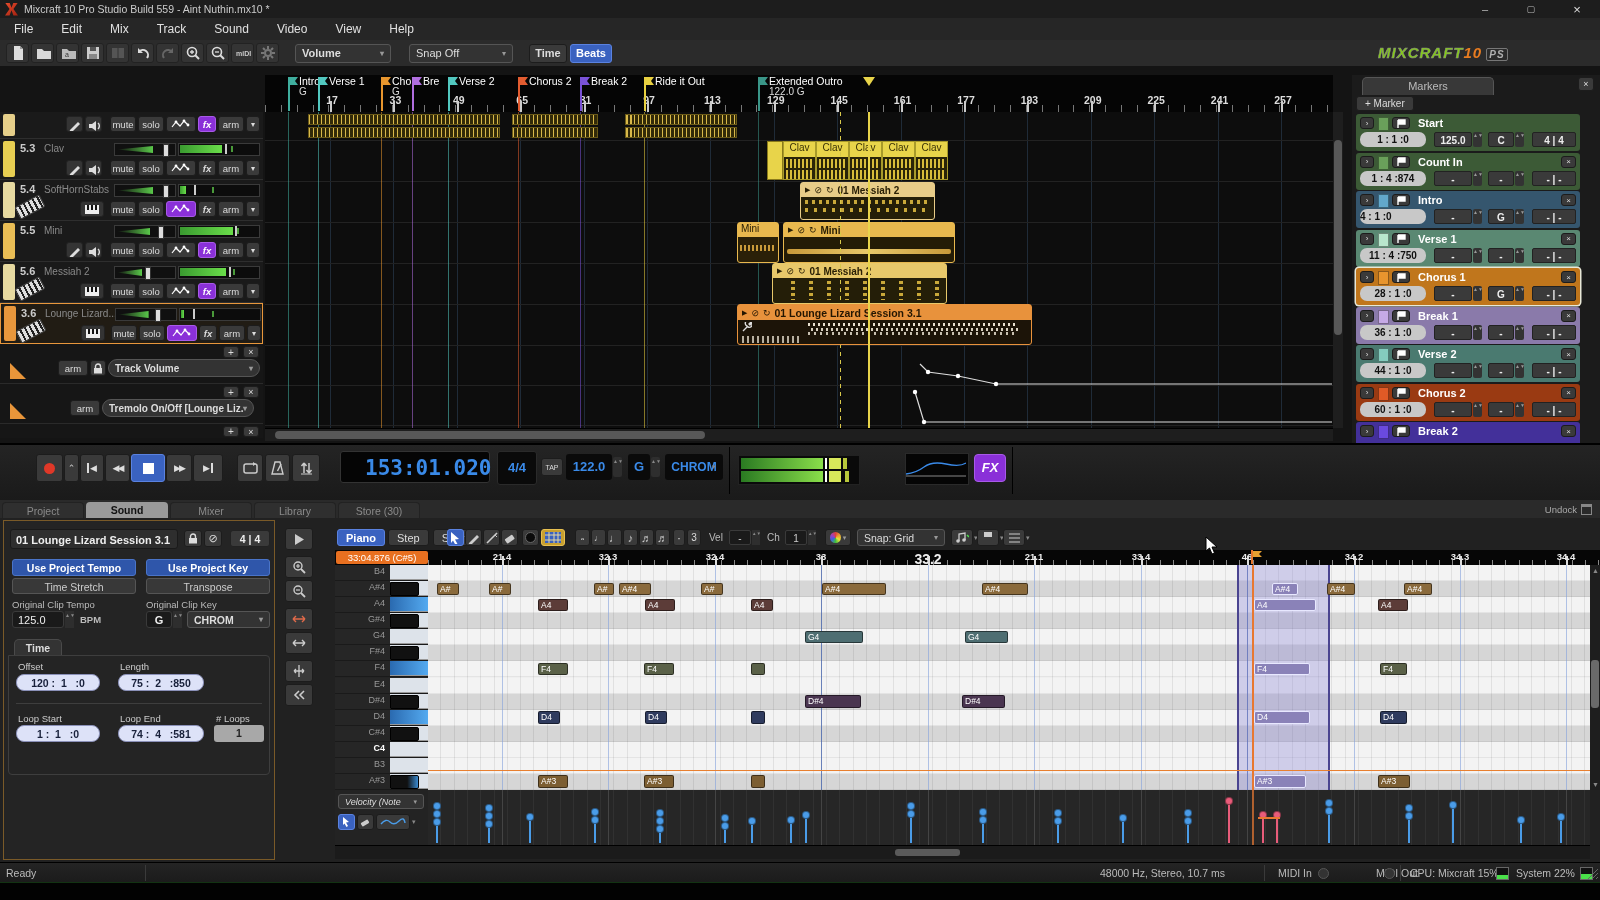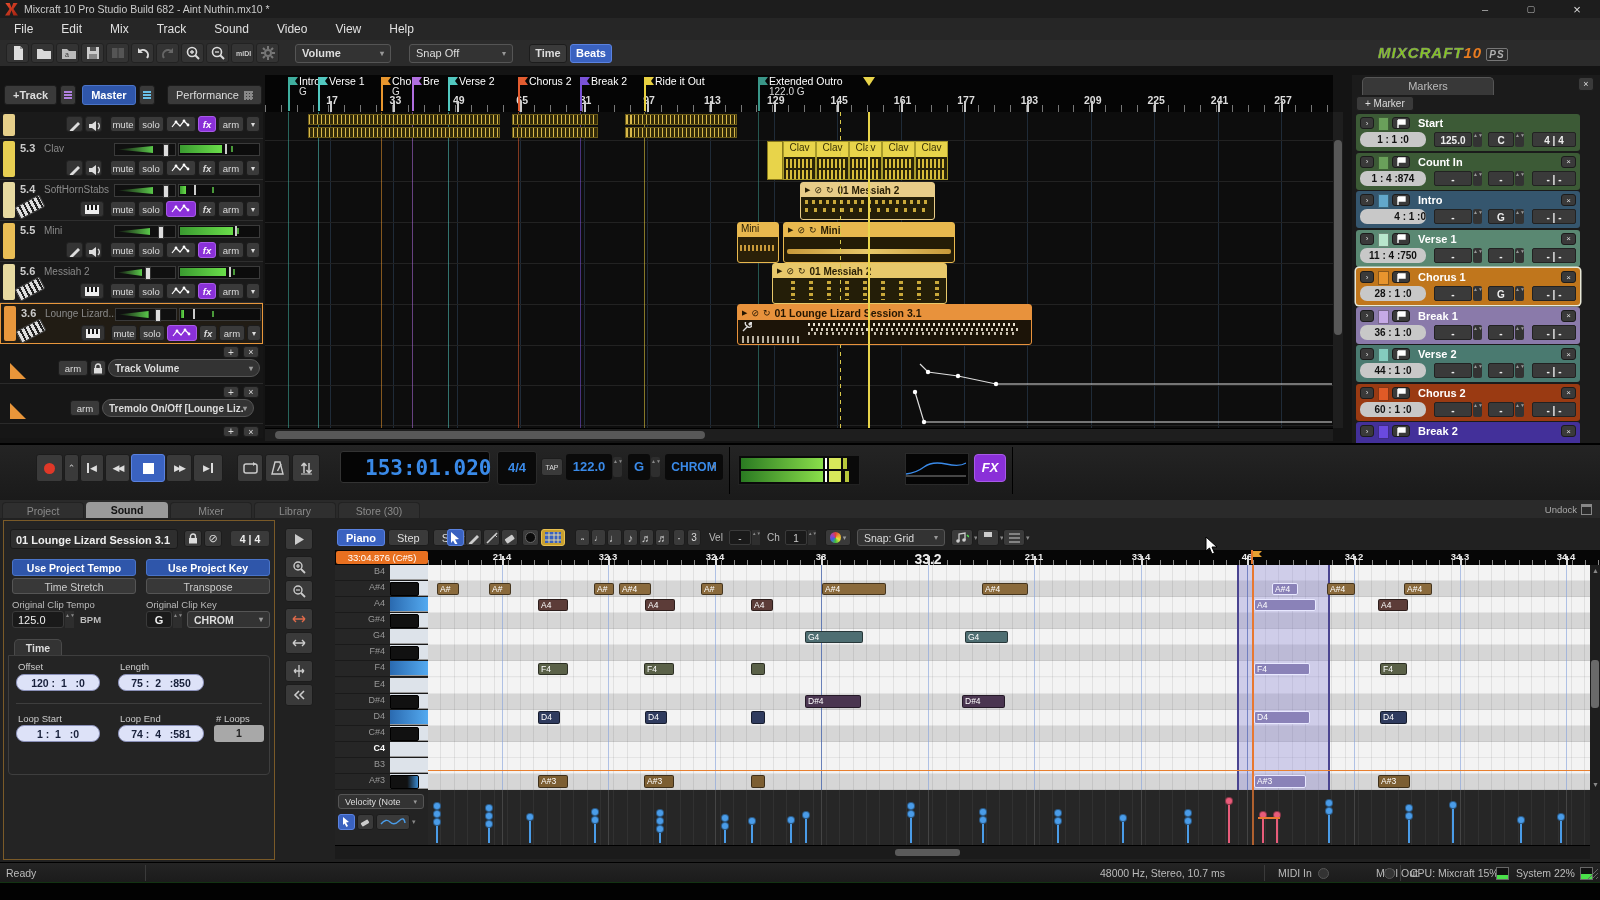--- a/index.html
+++ b/index.html
@@ -12,21 +12,21 @@
   svg{display:block;}
   .mono{font-family:"DejaVu Sans Mono",monospace;padding-left:24px;}
 </style>
 </head>
 <body>
 
 <div id="stage">
 
   <div class="abs flex" style="left:0;top:0;width:1600px;height:18px;background:#1d1d1d;border-bottom:1px solid #000;">
     <div style="width:13px;height:13px;margin:0 6px 0 5px;background:linear-gradient(135deg,#e84c2c,#a02010);clip-path:polygon(0 0,35% 0,50% 40%,65% 0,100% 0,65% 50%,100% 100%,65% 100%,50% 60%,35% 100%,0 100%,35% 50%);"></div>
-    <div style="font-size:10.5px;color:#ccc;">Mixcraft 10 Pro Studio Build 682 - Aint Nuthin.mx10 *</div>
+    <div style="font-size:10.5px;color:#ccc;">Mixcraft 10 Pro Studio Build 559 - Aint Nuthin.mx10 *</div>
     <div style="margin-left:auto;display:flex;height:100%;">
       <div class="flex" style="width:46px;justify-content:center;color:#bbb;">–</div>
       <div class="flex" style="width:46px;justify-content:center;color:#bbb;font-size:9px;">▢</div>
       <div class="flex" style="width:46px;justify-content:center;color:#ddd;font-size:13px;">×</div>
     </div>
   </div>
 
   <div class="abs flex" id="menubar" style="left:0;top:18px;width:1600px;height:22px;background:#262626;border-bottom:1px solid #111;">
       <div style="padding: 0px 14px; font-size: 12px; color: rgb(224, 224, 224);">File</div>
       <div style="padding: 0px 14px; font-size: 12px; color: rgb(224, 224, 224);">Edit</div>
@@ -119,38 +119,20 @@
       </div>
       <div class="btn" style="width: 38px; height: 19px; margin-left: 16px; font-size: 11px; font-weight: bold;">Time</div>
       <div class="btn" style="width: 42px; height: 19px; margin-left: 3px; font-size: 11px; font-weight: bold; background: rgb(58, 98, 192); border-color: rgb(90, 130, 224); color: rgb(255, 255, 255);">Beats</div>
     </div>
   <div class="abs" style="left:1378px;top:44px;width:200px;height:18px;font-style:italic;font-weight:bold;letter-spacing:1px;font-size:15px;white-space:nowrap;">
     <span style="color:#84cc16;-webkit-text-stroke:0.5px #888;">MIXCRAFT</span><span style="color:#e87c20;">10</span><span style="color:#e87c20;font-size:11px;"> </span><span style="color:#b0b0b0;border:1px solid #777;border-radius:2px;padding:0 2px;font-size:10px;">PS</span>
   </div>
 
   <div class="abs" style="left:0;top:66px;width:1600px;height:377px;background:#141414;"></div>
 
-  <div class="abs flex" style="left:4px;top:82px;width:258px;height:26px;">
-    <div class="btn" style="height:20px;padding:0 8px;font-weight:bold;">
-        <span>+Track</span>
-      </div>
-    <div class="btn" style="height:20px;width:16px;margin-left:3px;">
-        <div style="width:8px;height:9px;background:repeating-linear-gradient(180deg,#b080e0 0 2px,#333 2px 3px);"></div>
-      </div>
-    <div class="btn" style="height:20px;padding:0 8px;margin-left:6px;background:#2f56aa;border-color:#4a74c8;color:#fff;font-weight:bold;">
-        <span>Master</span>
-      </div>
-    <div class="btn" style="height:20px;width:16px;margin-left:3px;">
-        <div style="width:8px;height:9px;background:repeating-linear-gradient(180deg,#6ac0e8 0 2px,#333 2px 3px);"></div>
-      </div>
-    <div class="btn" style="height:20px;padding:0 8px;margin-left:auto;">
-        <span>Performance</span>
-        <span style="margin-left:5px;width:9px;height:9px;background:repeating-linear-gradient(90deg,#888 0 2px,transparent 2px 3px),repeating-linear-gradient(180deg,#888 0 2px,transparent 2px 3px);display:inline-block;"></span>
-      </div>
-  </div>
 
   <div id="tracks" class="abs" style="left:0;top:112px;width:265px;height:331px;overflow:hidden;">
       <div style="position: absolute; left: 0px; top: 0px; width: 263px; height: 27px; background: rgb(26, 26, 26); border-bottom: 1px solid rgb(46, 46, 46); box-sizing: border-box;">
         <div style="position: absolute; left: 3px; top: 2px; bottom: 2px; width: 12px; background: rgb(230, 207, 138); border-radius: 2px;"></div>
         <div class="tbtn" style="position: absolute; left: 66px; top: 4px; width: 17px; height: 16px;">
           <svg width="13" height="13" style="">
             <path d="M2 12l8-8 2 2-8 8-3 1z" fill="#ddd"></path>
           </svg>
         </div>
         <div class="tbtn" style="position: absolute; left: 85px; top: 4px; width: 17px; height: 16px;">
@@ -669,21 +651,21 @@
       <div style="position: absolute; left: 4px; top: 116px; width: 224px; height: 37px; background: rgb(53, 86, 110); border-radius: 3px; overflow: hidden;">
         <div class="btn" style="position: absolute; left: 4px; top: 3px; width: 14px; height: 12px; font-size: 8px;">›</div>
         <div style="position: absolute; left: 22px; top: 3px; width: 9px; height: 12px; background: rgb(98, 168, 204); border: 1px solid rgba(0, 0, 0, 0.4);"></div>
         <div class="btn" style="position: absolute; left: 36px; top: 3px; width: 18px; height: 12px;">
           <svg width="9" height="9" style="">
             <path d="M1 1v8M1 1h7v4H1" stroke="#fff" stroke-width="1.4" fill="#fff"></path>
           </svg>
         </div>
         <div style="position: absolute; left: 62px; top: 3px; font-size: 11px; font-weight: bold; color: rgb(255, 255, 255);">Intro</div>
         <div class="btn" style="position: absolute; right: 4px; top: 3px; width: 15px; height: 12px; font-size: 8px;">×</div>
-        <div style="position: absolute; left: 4px; top: 18px; width: 66px; height: 15px; background: rgb(200, 200, 200); border-radius: 7px; color: rgb(17, 17, 17); font-size: 10px; font-weight: bold; text-align: right; line-height: 15px;">4 : 1 :0</div>
+        <div style="position: absolute; left: 4px; top: 18px; width: 66px; height: 15px; background: rgb(200, 200, 200); border-radius: 7px; color: rgb(17, 17, 17); font-size: 10px; font-weight: bold; text-align: left; line-height: 15px;">4 : 1 :0</div>
         <div style="position: absolute; left: 78px; top: 18px; width: 38px; height: 15px; background: rgb(58, 58, 58); border: 1px solid rgb(34, 34, 34); border-radius: 2px; color: rgb(238, 238, 238); font-size: 10px; font-weight: bold; text-align: center; line-height: 15px; box-sizing: border-box;">-</div>
         <div style="position: absolute; left: 117px; top: 18px; width: 9px; height: 15px; background: rgb(51, 51, 51); border-radius: 2px; font-size: 5px; color: rgb(153, 153, 153); text-align: center; line-height: 6px;">▲▼</div>
         <div style="position: absolute; left: 132px; top: 18px; width: 26px; height: 15px; background: rgb(58, 58, 58); border: 1px solid rgb(34, 34, 34); border-radius: 2px; color: rgb(238, 238, 238); font-size: 10px; font-weight: bold; text-align: center; line-height: 15px; box-sizing: border-box;">G</div>
         <div style="position: absolute; left: 159px; top: 18px; width: 9px; height: 15px; background: rgb(51, 51, 51); border-radius: 2px; font-size: 5px; color: rgb(153, 153, 153); text-align: center; line-height: 6px;">▲▼</div>
         <div style="position: absolute; left: 176px; top: 18px; width: 44px; height: 15px; background: rgb(58, 58, 58); border: 1px solid rgb(34, 34, 34); border-radius: 2px; color: rgb(238, 238, 238); font-size: 10px; font-weight: bold; text-align: center; line-height: 15px; box-sizing: border-box;">- | -</div>
       </div>
       <div style="position: absolute; left: 4px; top: 154.5px; width: 224px; height: 37px; background: rgb(90, 136, 114); border-radius: 3px; overflow: hidden;">
         <div class="btn" style="position: absolute; left: 4px; top: 3px; width: 14px; height: 12px; font-size: 8px;">›</div>
         <div style="position: absolute; left: 22px; top: 3px; width: 9px; height: 12px; background: rgb(184, 230, 204); border: 1px solid rgba(0, 0, 0, 0.4);"></div>
         <div class="btn" style="position: absolute; left: 36px; top: 3px; width: 18px; height: 12px;">
@@ -1191,21 +1173,21 @@
       <div style="position: absolute; left: 826px; top: 146.143px; width: 56px; height: 12.5714px; background: rgb(138, 130, 184); border: 1px solid rgb(232, 232, 255); border-radius: 2px; box-sizing: border-box; color: rgb(255, 255, 255); font-size: 8.5px; line-height: 11.0714px; padding-left: 2px; overflow: hidden; white-space: nowrap; z-index: 5;">D4</div>
       <div style="position: absolute; left: 952px; top: 146.143px; width: 27px; height: 12.5714px; background: rgb(47, 59, 94); border: 1px solid rgba(0, 0, 0, 0.5); border-radius: 2px; box-sizing: border-box; color: rgb(255, 255, 255); font-size: 8.5px; line-height: 11.0714px; padding-left: 2px; overflow: hidden; white-space: nowrap; z-index: 5;">D4</div>
       <div style="position: absolute; left: 110px; top: 210.429px; width: 30px; height: 12.5714px; background: rgb(124, 94, 50); border: 1px solid rgba(0, 0, 0, 0.5); border-radius: 2px; box-sizing: border-box; color: rgb(255, 255, 255); font-size: 8.5px; line-height: 11.0714px; padding-left: 2px; overflow: hidden; white-space: nowrap; z-index: 5;">A#3</div>
       <div style="position: absolute; left: 216px; top: 210.429px; width: 30px; height: 12.5714px; background: rgb(124, 94, 50); border: 1px solid rgba(0, 0, 0, 0.5); border-radius: 2px; box-sizing: border-box; color: rgb(255, 255, 255); font-size: 8.5px; line-height: 11.0714px; padding-left: 2px; overflow: hidden; white-space: nowrap; z-index: 5;">A#3</div>
       <div style="position: absolute; left: 323px; top: 210.429px; width: 14px; height: 12.5714px; background: rgb(124, 94, 50); border: 1px solid rgba(0, 0, 0, 0.5); border-radius: 2px; box-sizing: border-box; color: rgb(255, 255, 255); font-size: 8.5px; line-height: 11.0714px; padding-left: 2px; overflow: hidden; white-space: nowrap; z-index: 5;"></div>
       <div style="position: absolute; left: 826px; top: 210.429px; width: 52px; height: 12.5714px; background: rgb(138, 130, 184); border: 1px solid rgb(232, 232, 255); border-radius: 2px; box-sizing: border-box; color: rgb(255, 255, 255); font-size: 8.5px; line-height: 11.0714px; padding-left: 2px; overflow: hidden; white-space: nowrap; z-index: 5;">A#3</div>
       <div style="position: absolute; left: 950px; top: 210.429px; width: 32px; height: 12.5714px; background: rgb(124, 94, 50); border: 1px solid rgba(0, 0, 0, 0.5); border-radius: 2px; box-sizing: border-box; color: rgb(255, 255, 255); font-size: 8.5px; line-height: 11.0714px; padding-left: 2px; overflow: hidden; white-space: nowrap; z-index: 5;">A#3</div>
     </div>
   <div class="abs" id="velheader" style="left:335px;top:790px;width:93px;height:55px;background:#232323;">
       <div class="dd" style="position: absolute; left: 3px; top: 4px; width: 86px; height: 15px; font-size: 9px;">
-        <div style="white-space: nowrap; overflow: hidden;">Velocity (Note</div>
+        <div style="white-space: nowrap; overflow: hidden; font-style: italic;">Velocity (Note</div>
         <div style="color: rgb(153, 153, 153); font-size: 7px;">▾</div>
       </div>
       <div class="btn" style="position: absolute; left: 3px; top: 24px; width: 17px; height: 16px; background: rgb(58, 98, 192); border-color: rgb(90, 130, 224);">
         <svg width="11" height="12" style="">
           <path d="M2 1l6 5-3 .5 2 3.5-1.5 1-2-3.5L2 9z" fill="#fff"></path>
         </svg>
       </div>
       <div class="btn" style="position: absolute; left: 22px; top: 24px; width: 17px; height: 16px;">
         <svg width="12" height="12" style="">
           <rect x="1" y="5" width="8" height="4" rx="1" transform="rotate(-30 5 7)" fill="#ccc"></rect>

